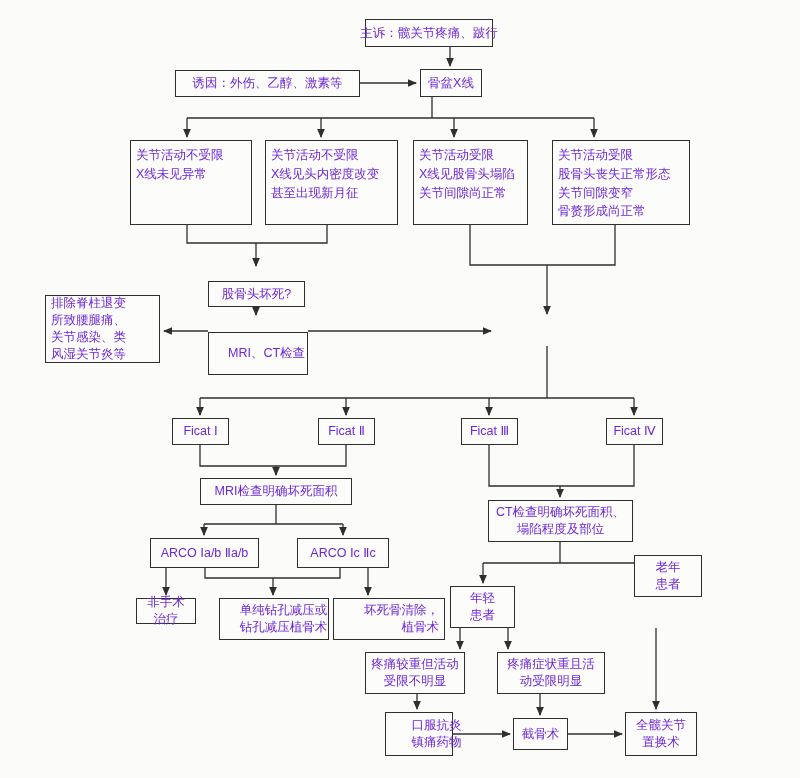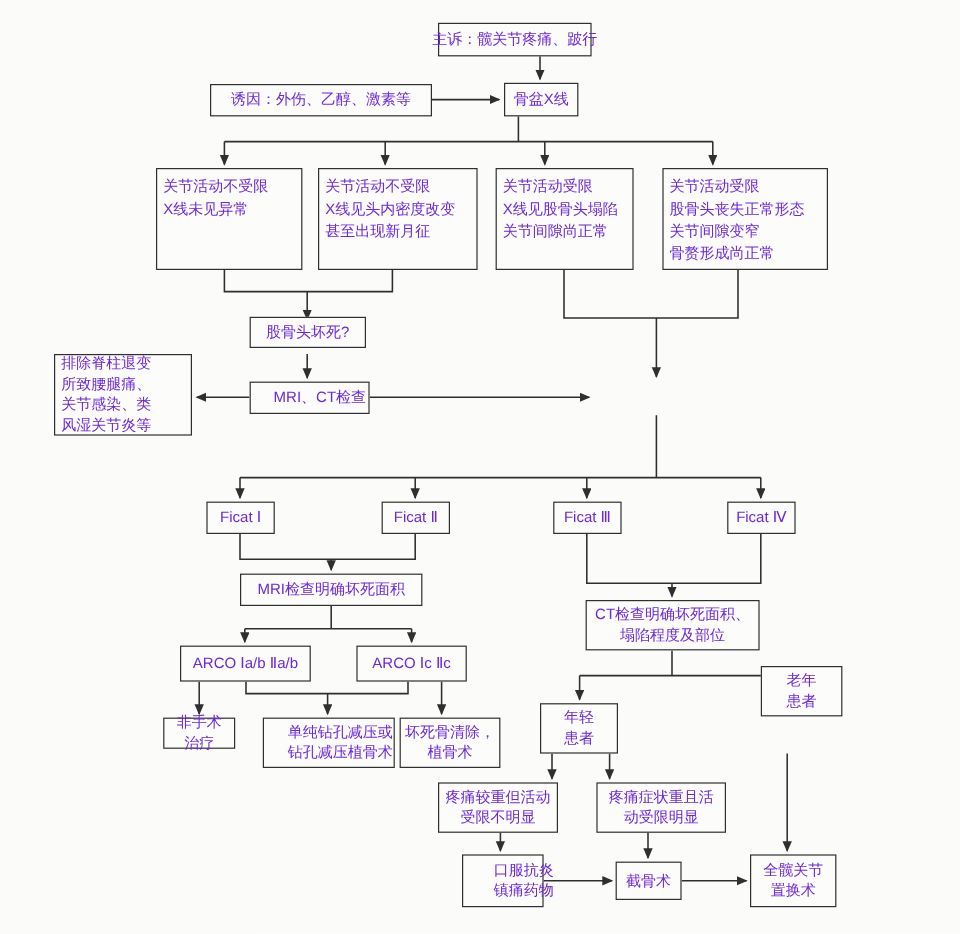--- a/index.html
+++ b/index.html
@@ -111,25 +111,25 @@
     <span class="ln">关节间隙尚正常</span>
   </div>
 
   <div class="node left top" style="left:552px;top:140px;width:138px;height:85px;">
     <span class="ln">关节活动受限</span>
     <span class="ln">股骨头丧失正常形态</span>
     <span class="ln">关节间隙变窄</span>
     <span class="ln">骨赘形成尚正常</span>
   </div>
 
-  <div class="node" style="left:208px;top:264px;width:97px;height:26px;">
+  <div class="node" style="left:208px;top:281px;width:97px;height:26px;">
     <span class="ln">股骨头坏死?</span>
   </div>
 
-  <div class="node" style="left:208px;top:318px;width:100px;height:27px;padding-left:22px;">
+  <div class="node" style="left:208px;top:332px;width:100px;height:43px;padding-left:22px;">
     <span class="ln">MRI、CT检查</span>
   </div>
 
   <div class="node left" style="left:45px;top:295px;width:115px;height:68px;line-height:1.35;">
     <span class="ln">排除脊柱退变</span>
     <span class="ln">所致腰腿痛、</span>
     <span class="ln">关节感染、类</span>
     <span class="ln">风湿关节炎等</span>
   </div>
 
@@ -164,21 +164,21 @@
   </div>
 
   <div class="node" style="left:136px;top:598px;width:60px;height:26px;line-height:1.4;">
     <span class="ln">非手术</span>
     <span class="ln">治疗</span>
   </div>
   <div class="node" style="left:219px;top:598px;width:110px;height:42px;line-height:1.4;padding-left:24px;">
     <span class="ln">单纯钻孔减压或</span>
     <span class="ln">钻孔减压植骨术</span>
   </div>
-  <div class="node" style="left:333px;top:598px;width:84px;height:42px;line-height:1.4;">
+  <div class="node" style="left:333px;top:598px;width:112px;height:42px;line-height:1.4;align-items:flex-end;">
     <span class="ln">坏死骨清除，</span>
     <span class="ln">植骨术</span>
   </div>
 
   <div class="node" style="left:450px;top:586px;width:65px;height:42px;line-height:1.4;">
     <span class="ln">年轻</span>
     <span class="ln">患者</span>
   </div>
   <div class="node" style="left:634px;top:555px;width:68px;height:42px;line-height:1.4;padding:2px 2px;">
     <span class="ln">老年</span>

